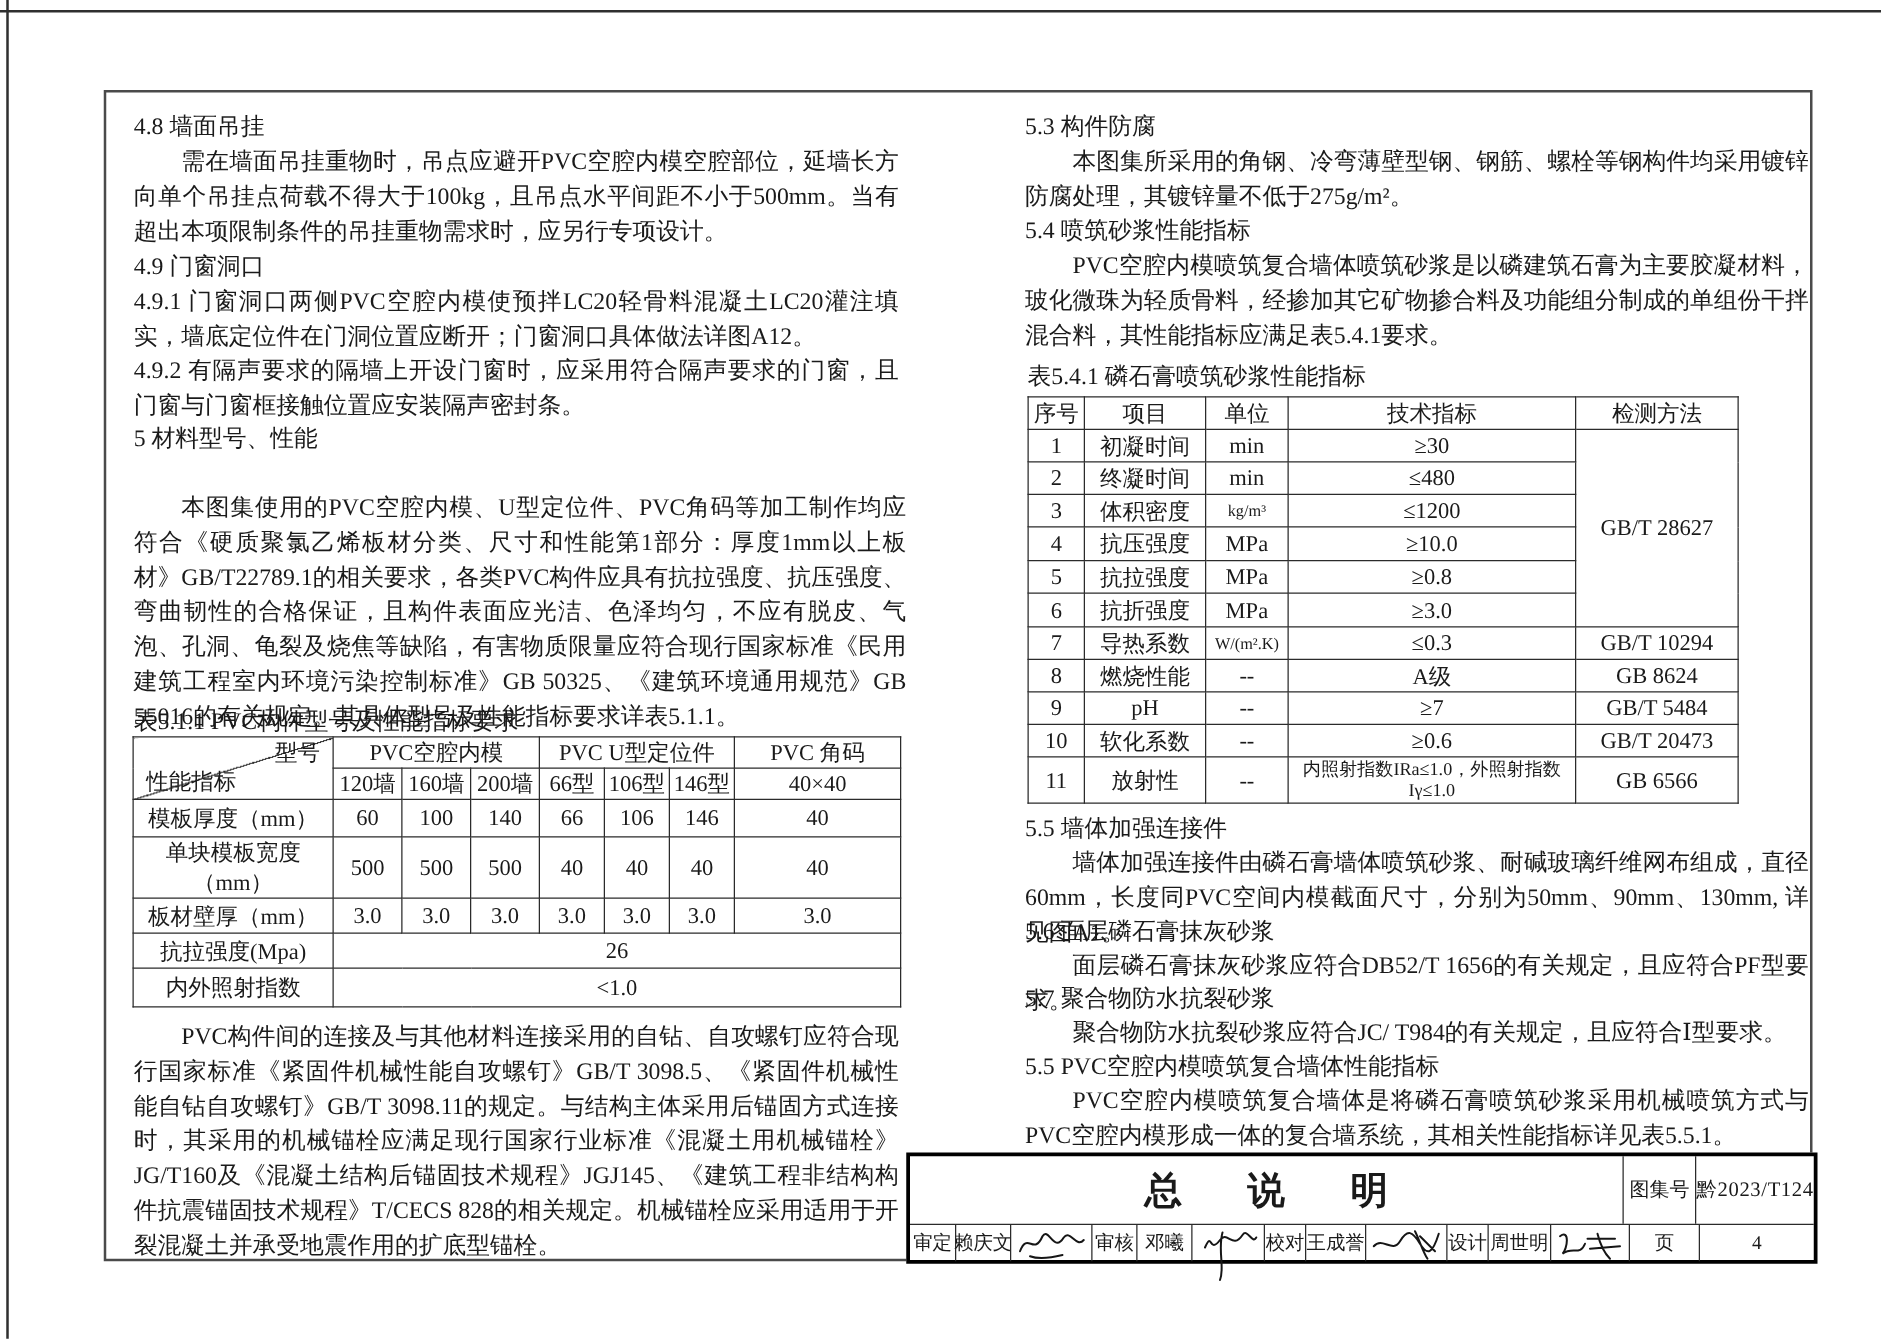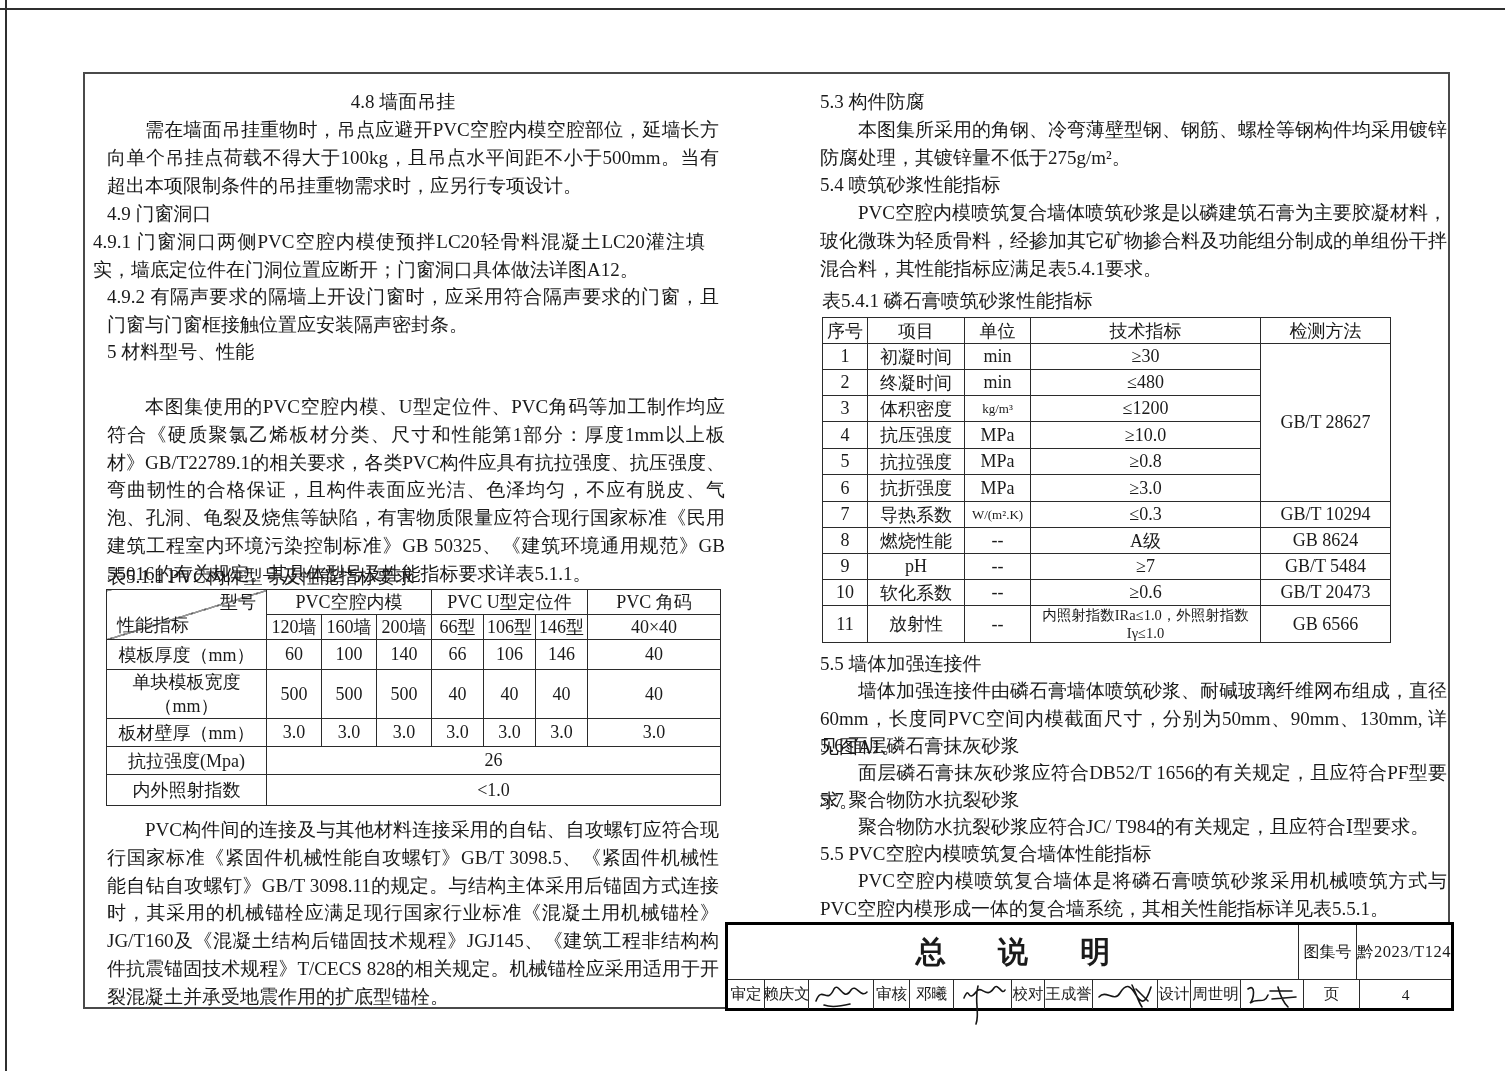--- a/index.html
+++ b/index.html
@@ -67,24 +67,24 @@
   .sig svg{overflow:visible;display:block;}
 </style>
 </head>
 <body>
 
 <div class="outer-top"></div>
 <div class="outer-left"></div>
 
 <div class="frame">
 
-  <div class="blk h" style="left:12px;top:14px;width:612px;text-align:center;">4.8 墙面吊挂</div>
+  <div class="blk h" style="left:22px;top:14px;width:612px;">4.8 墙面吊挂</div>
   <div class="blk p indent" style="left:22px;top:42px;width:612px;">需在墙面吊挂重物时，吊点应避开PVC空腔内模空腔部位，延墙长方向单个吊挂点荷载不得大于100kg，且吊点水平间距不小于500mm。当有超出本项限制条件的吊挂重物需求时，应另行专项设计。</div>
   <div class="blk h" style="left:22px;top:126px;width:612px;">4.9  门窗洞口</div>
-  <div class="blk p" style="left:8px;top:154px;width:612px;">4.9.1 门窗洞口两侧PVC空腔内模使预拌LC20轻骨料混凝土LC20灌注填实，墙底定位件在门洞位置应断开；门窗洞口具体做法详图A12。</div>
+  <div class="blk p" style="left:22px;top:154px;width:612px;">4.9.1 门窗洞口两侧PVC空腔内模使预拌LC20轻骨料混凝土LC20灌注填实，墙底定位件在门洞位置应断开；门窗洞口具体做法详图A12。</div>
   <div class="blk p" style="left:22px;top:209px;width:612px;">4.9.2 有隔声要求的隔墙上开设门窗时，应采用符合隔声要求的门窗，且门窗与门窗框接触位置应安装隔声密封条。</div>
   <div class="blk h" style="left:22px;top:264px;width:612px;">5 材料型号、性能</div>
   <div class="blk p indent" style="left:22px;top:319px;width:618px;">本图集使用的PVC空腔内模、U型定位件、PVC角码等加工制作均应符合《硬质聚氯乙烯板材分类、尺寸和性能第1部分：厚度1mm以上板材》GB/T22789.1的相关要求，各类PVC构件应具有抗拉强度、抗压强度、弯曲韧性的合格保证，且构件表面应光洁、色泽均匀，不应有脱皮、气泡、孔洞、龟裂及烧焦等缺陷，有害物质限量应符合现行国家标准《民用建筑工程室内环境污染控制标准》GB 50325、《建筑环境通用规范》GB 55016的有关规定。其具体型号及性能指标要求详表5.1.1。</div>
 
   <div class="caption" style="left:22px;top:490px;">表5.1.1 PVC构件型号及性能指标要求</div>
 
   <table class="t511">
     <colgroup>
       <col style="width:160px">
         <col style="width:55px">

